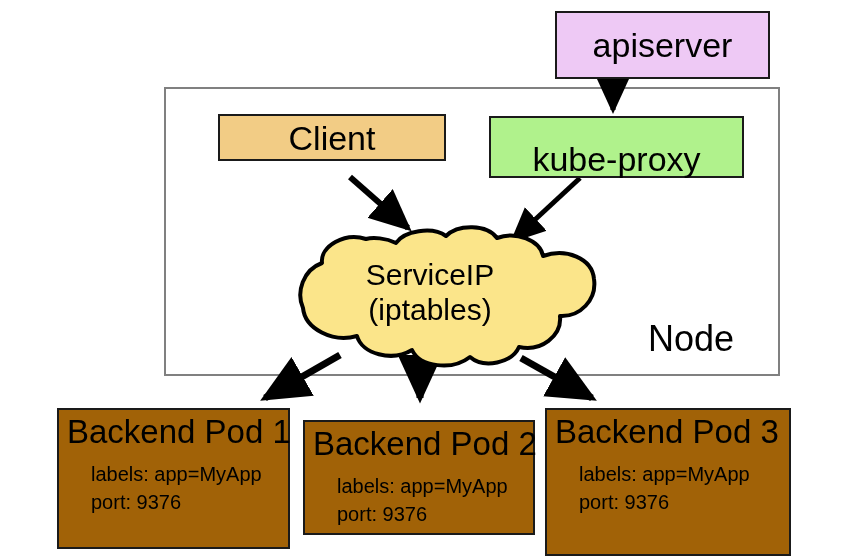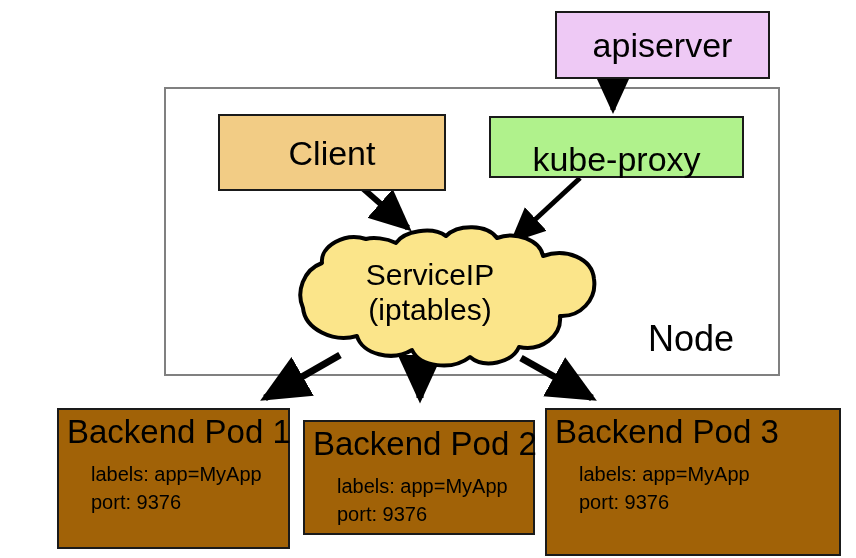--- a/index.html
+++ b/index.html
@@ -121,21 +121,21 @@
                C 296 292, 303 270, 322 263
                C 320 246, 345 232, 366 239
                C 373 237, 386 238, 396 243 Z" fill="#fbe58a" stroke="#000000" stroke-width="4" stroke-linejoin="round"></path>
     </g>
   </svg>
 
   <div class="box" style="left:513px; top:11px; width:215px; height:68px; background:#eec9f5;margin-left:42px;">
     <span class="box-label">apiserver</span>
   </div>
 
-  <div class="box" style="left:218px; top:114px; width:228px; height:77px; background:#f2cc85;">
+  <div class="box" style="left:218px; top:114px; width:228px; height:47px; background:#f2cc85;">
     <span class="box-label">Client</span>
   </div>
 
   <div class="box" style="left:489px; top:116px; width:255px; height:62px; background:#b0f28c;align-items:flex-end;">
     <span class="box-label">kube-proxy</span>
   </div>
 
   <div class="cloud-text" style="left:330px; top:258px; width:200px;">
     <div>ServiceIP</div>
     <div>(iptables)</div>
@@ -148,19 +148,19 @@
     <div class="pod-meta l1">labels: app=MyApp</div>
     <div class="pod-meta l2">port: 9376</div>
   </div>
 
   <div class="pod-box" style="left:303px; top:420px; width:232px; height:115px;">
     <div class="pod-title">Backend Pod 2</div>
     <div class="pod-meta l1">labels: app=MyApp</div>
     <div class="pod-meta l2">port: 9376</div>
   </div>
 
-  <div class="pod-box" style="left:545px; top:408px; width:296px; height:148px;">
+  <div class="pod-box" style="left:545px; top:408px; width:246px; height:148px;">
     <div class="pod-title">Backend Pod 3</div>
     <div class="pod-meta l1">labels: app=MyApp</div>
     <div class="pod-meta l2">port: 9376</div>
   </div>
 
 </div>
 
 </body></html>

